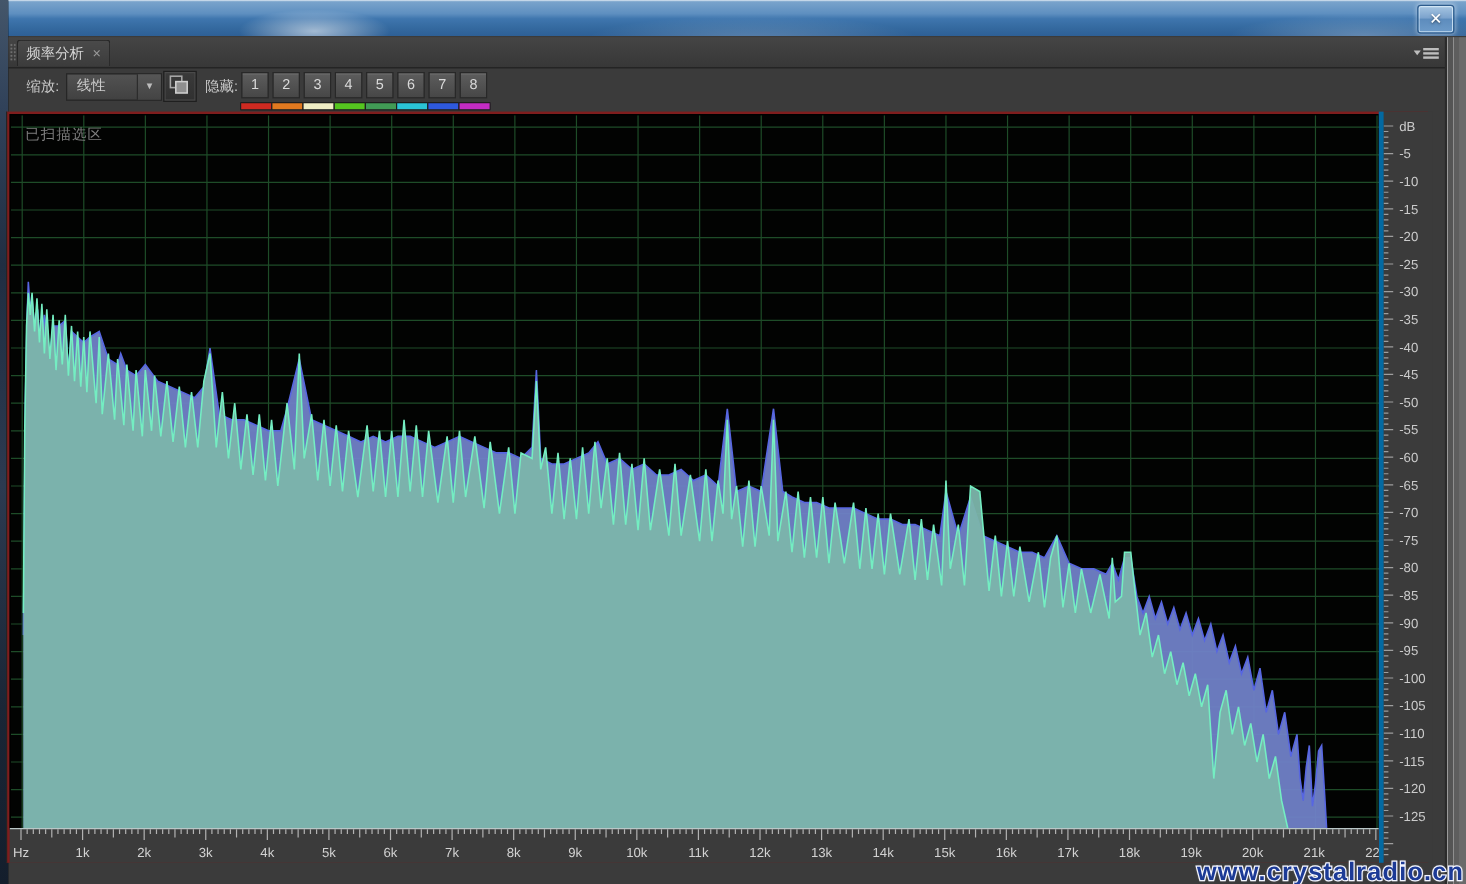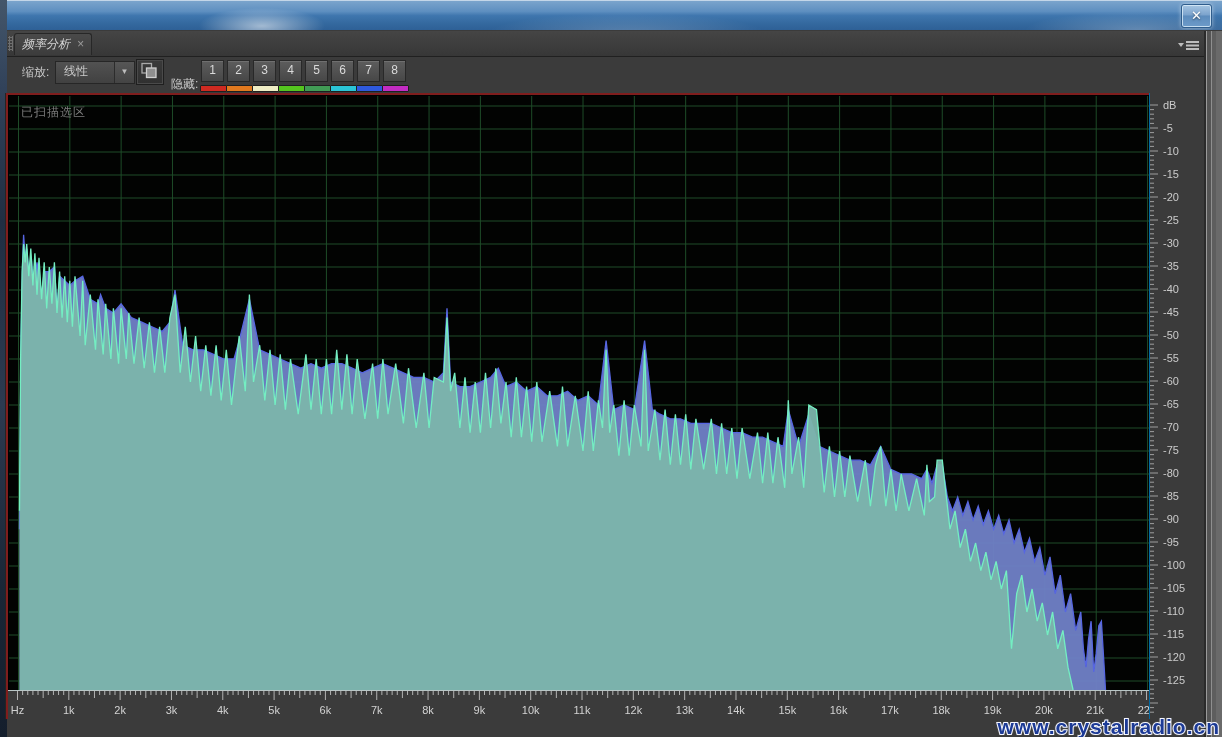--- a/index.html
+++ b/index.html
@@ -33,21 +33,21 @@
   
   .tabbar{position:absolute;left:7px;top:31px;width:1215px;height:25px;
     background:linear-gradient(180deg,#454545,#373737);border-bottom:1px solid #202020;}
   .grip{position:absolute;width:5px;background-image:radial-gradient(circle at 1.5px 1.5px,#6f6f6f 1px,transparent 1.2px);
     background-size:3px 3px;}
   .grip-left{left:8px;top:36px;height:15px;}
   .grip-right{left:1207px;top:34px;height:18px;}
   .tab{position:absolute;left:14px;top:33px;height:21px;padding:0 7px;
     background:linear-gradient(180deg,#4a4a4a,#3c3c3c);
     border:1px solid #272727;border-bottom:none;border-radius:3px 3px 0 0;
-    color:#d6d6d6;font-size:12px;line-height:21px;white-space:nowrap;font-style:italic;}
+    color:#d6d6d6;font-size:12px;line-height:21px;white-space:nowrap;}
   .tab .tab-close{color:#9a9a9a;margin-left:7px;font-size:12px;}
   .panel-menu{position:absolute;left:1178px;top:37px;width:22px;height:12px;}
   
   .tb-label{position:absolute;color:#c9c9c9;font-size:12px;text-align:right;}
   .dropdown{position:absolute;left:55px;top:61px;width:78px;height:21px;
     background:linear-gradient(180deg,#525252,#414141);border:1px solid #262626;
     color:#cccccc;font-size:12px;line-height:19px;}
   .dropdown .dd-text{padding-left:8px;margin-top:28px;}
   .dropdown .dd-arrow{position:absolute;right:0;top:0;width:19px;height:100%;
     border-left:1px solid #2c2c2c;background:linear-gradient(180deg,#565656,#444444);
@@ -61,21 +61,21 @@
     box-shadow:0 1px 0 rgba(255,255,255,.12) inset;
     color:#dadada;font-size:12px;text-align:center;line-height:19px;}
   .ch-bar{width:25px;height:5px;margin-top:3px;border:1px solid #1f1f1f;border-radius:1px;}
   
   .plot-frame{position:absolute;left:5px;top:93px;width:1184px;height:626px;background:#7f1d1d;
     border-left:1px solid #242424;}
   .plot-area{position:absolute;left:2px;top:2px;width:1141px;height:594px;background:#020302;
     border:1px solid #000;box-sizing:content-box;}
   .plot-area svg{display:block;}
   .plot-annotation{position:absolute;left:12px;top:8px;color:#7e7e7e;font-size:12px;letter-spacing:1px;}
-  .db-axis{position:absolute;left:1143px;top:0;width:41px;height:626px;background:#3b3b3b;border-left:1px solid #0369a1;}
+  .db-axis{position:absolute;left:1143px;top:0;width:41px;height:626px;background:#3b3b3b;border-left:4px solid #0369a1;}
   .freq-axis{position:absolute;left:2px;top:597px;width:1141px;height:29px;background:#3b3b3b;text-align:center;}
   
   .edge-strip{position:absolute;left:1204px;top:31px;width:18px;height:706px;
     background:linear-gradient(90deg,#2b2b2b 0 2px,#9b9b9b 2px 3px,#555555 3px 7px,#8f8f8f 7px 8px,#5e5e5e 8px 12px,#6a6a6a 12px 18px);}
   
   .watermark{position:absolute;right:2px;bottom:0;text-align:right;z-index:40;line-height:1;}
   .wm-big{font-size:37px;font-weight:bold;color:#1c3a96;
     -webkit-text-stroke:2.5px #f2f4ff;paint-order:stroke fill;
     text-shadow:0 0 2px #fff,0 0 1px #fff;letter-spacing:2px;}
   .wm-small{font-size:21px;font-weight:bold;color:#1c3a96;margin-top:17px;
@@ -110,21 +110,21 @@
 <div class="dropdown">
   <span class="dd-text">线性</span>
   <span class="dd-arrow">▼</span>
 </div>
 <div class="copy-btn">
   <svg width="24" height="22" viewBox="0 0 24 22">
     <rect x="5" y="3.5" width="9.5" height="9.5" fill="none" stroke="#a8a8a8" stroke-width="1.3"></rect>
     <rect x="9.5" y="8" width="9.5" height="9.5" fill="#8f8f8f" stroke="#cfcfcf" stroke-width="1.3"></rect>
   </svg>
 </div>
-<div class="tb-label" style="left:171px;top:64px;margin-top:12px;">隐藏:</div>
+<div class="tb-label" style="left:171px;top:64px;">隐藏:</div>
 <div class="channels" id="channels">
     <div class="ch">
       <span class="ch-btn">1</span>
       <div class="ch-bar" style="background: rgb(207, 42, 33);"></div>
     </div>
     <div class="ch">
       <span class="ch-btn">2</span>
       <div class="ch-bar" style="background: rgb(225, 121, 31);"></div>
     </div>
     <div class="ch">

